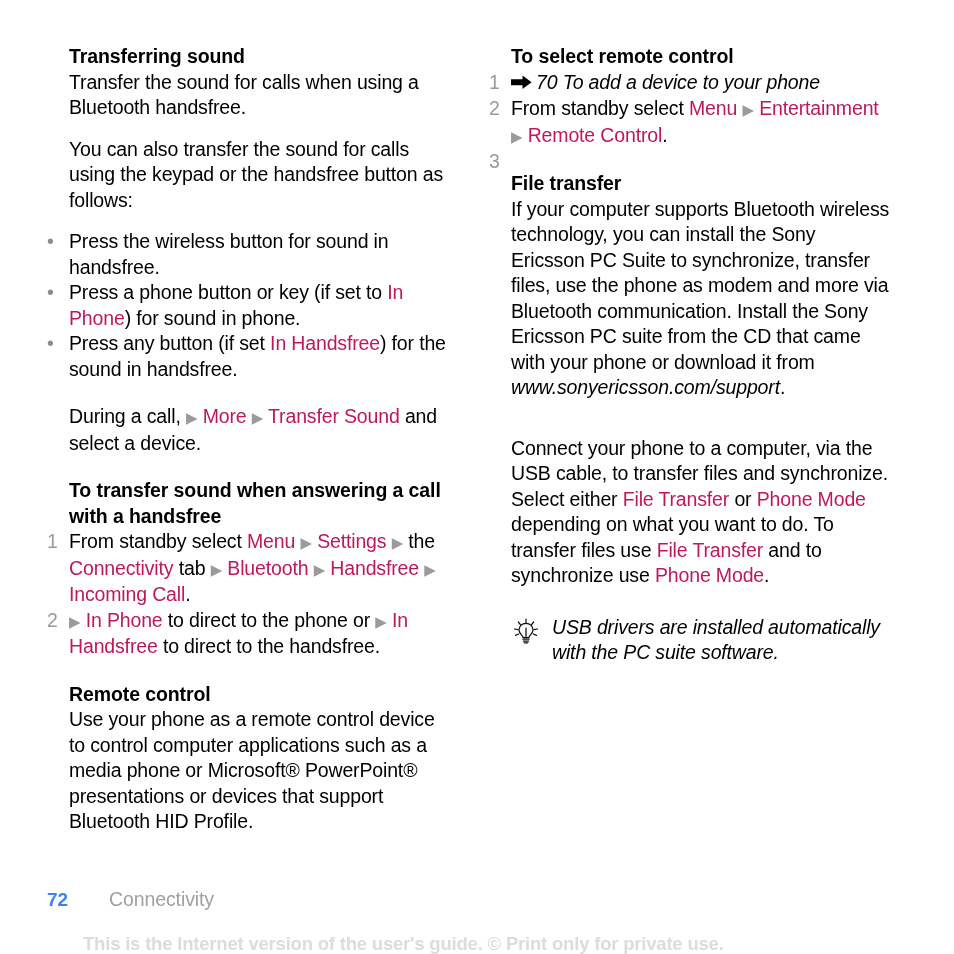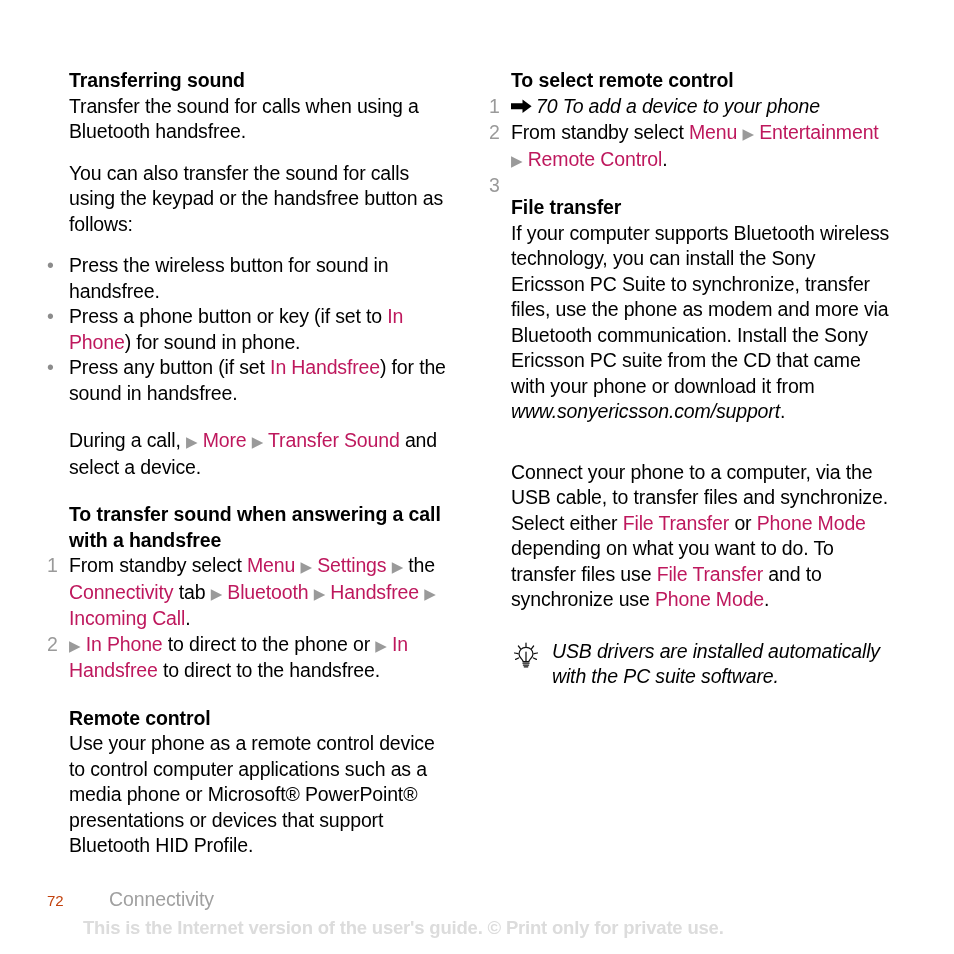--- a/index.html
+++ b/index.html
@@ -21,21 +21,20 @@
     height: 954px;
     box-sizing: border-box;
   }
   .columns {
     position: absolute;
     top: 44px;
     left: 0;
     width: 954px;
     display: flex;
     gap: 0px;
-    margin-top: 24px;
   }
   .col {
     width: 447px;
     box-sizing: border-box;
   }
   .col-left  { padding-left: 47px; }
   .col-right { padding-left: 489px; margin-left: -447px; width: 894px; }
 
   
   .h-sub {
@@ -134,32 +133,32 @@
     position: absolute;
     left: 47px;
     top: 888px;
     width: 880px;
   }
   .footer-line {
     display: flex;
     align-items: baseline;
   }
   .page-num {
-    font-size: 15px;
-    font-weight: normal;
-    color: #c2410c;
+    font-size: 19px;
+    font-weight: bold;
+    color: #3b82f6;
     width: 62px;
   }
   .chapter {
     font-size: 19.5px;
     color: #a0a0a0;
     letter-spacing: -0.1px;
   }
   .watermark {
-    margin-top: 6px;
+    margin-top: 22px;
     margin-left: 36px;
     font-size: 18.5px;
     font-weight: bold;
     color: #dcdcdc;
     letter-spacing: -0.2px;
     white-space: nowrap;
   }
 </style>
 </head>
 <body>

